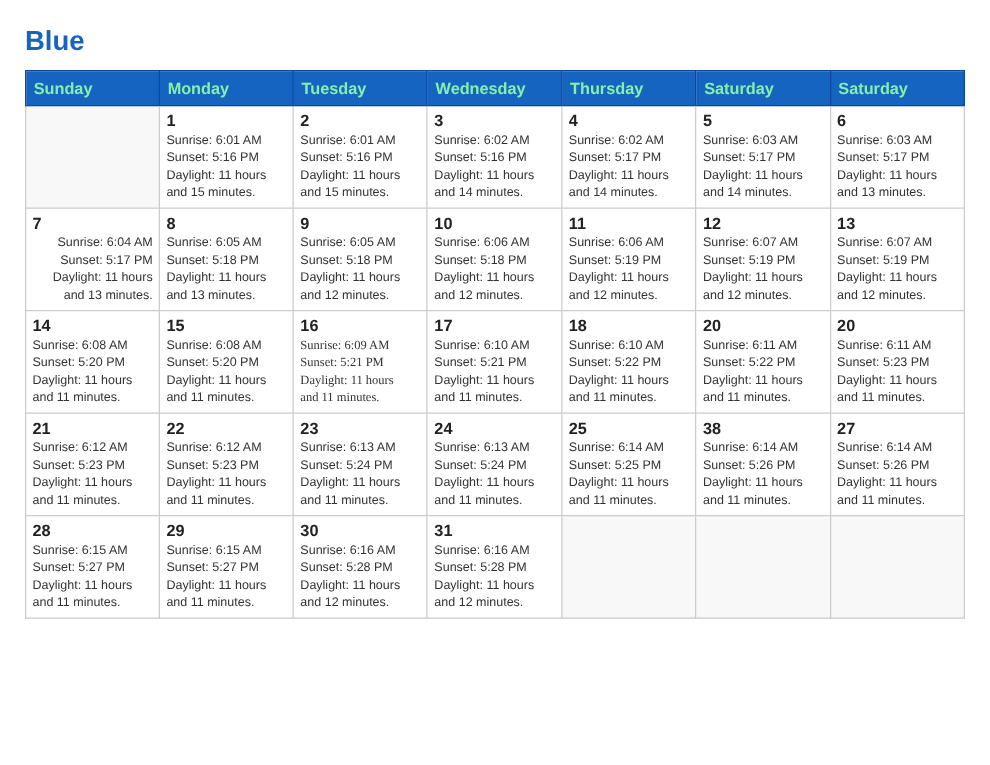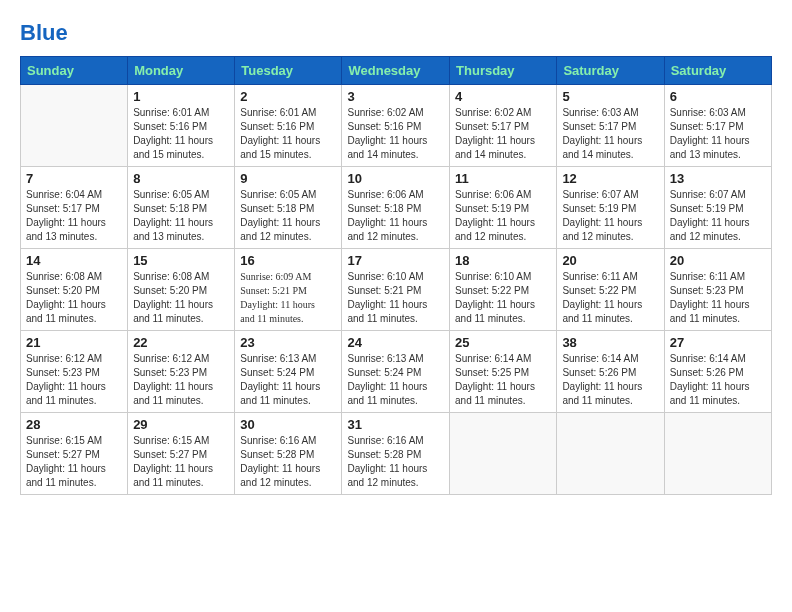--- a/index.html
+++ b/index.html
@@ -141,21 +141,21 @@
           <span class="day-num">6</span>
           <div class="cell-text" style="white-space: pre-line;">Sunrise: 6:03 AM
 Sunset: 5:17 PM
 Daylight: 11 hours
 and 13 minutes.</div>
         </td>
       </tr>
       <tr>
         <td>
           <span class="day-num">7</span>
-          <div class="cell-text" style="white-space: pre-line;">Sunrise: 6:04 AM
+          <div class="cell-text" style="white-space: pre-line; text-align: right;">Sunrise: 6:04 AM
 Sunset: 5:17 PM
 Daylight: 11 hours
 and 13 minutes.</div>
         </td>
         <td>
           <span class="day-num">8</span>
           <div class="cell-text" style="white-space: pre-line;">Sunrise: 6:05 AM
 Sunset: 5:18 PM
 Daylight: 11 hours
 and 13 minutes.</div>

